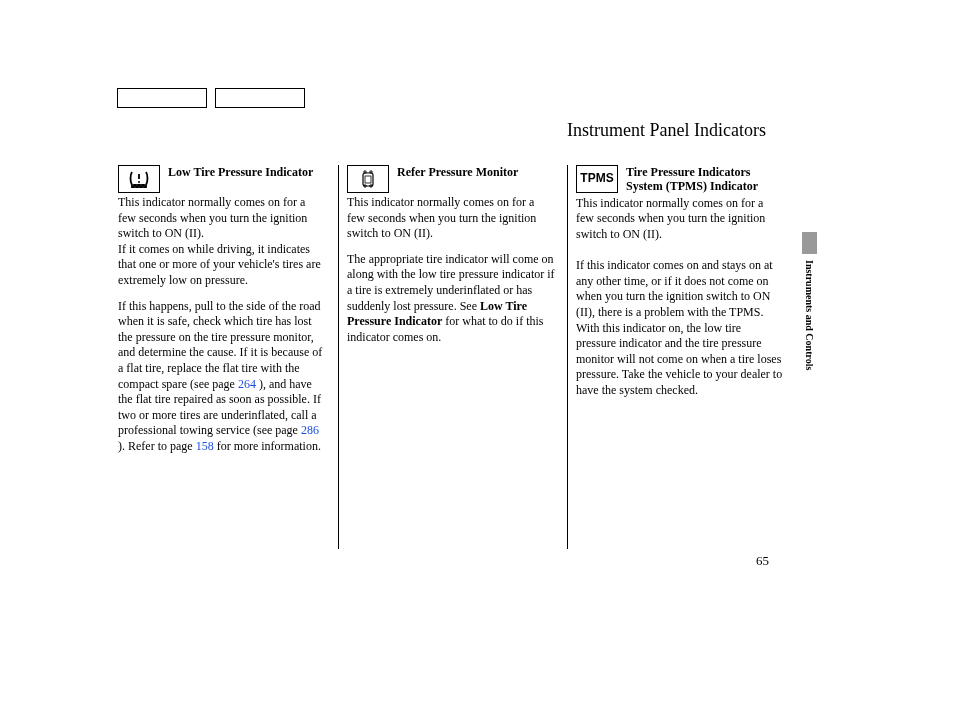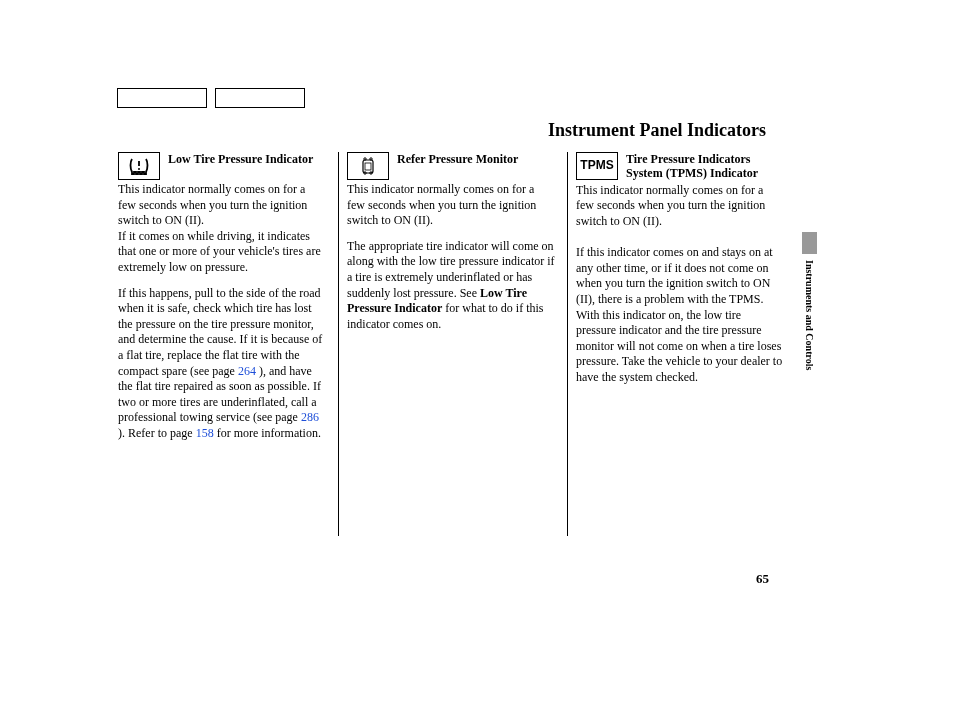--- a/index.html
+++ b/index.html
@@ -25,25 +25,25 @@
     .top-box {
       width: 90px;
       height: 20px;
       border: 1px solid #000;
     }
     .page-title {
       position: absolute;
       top: 120px;
       right: 188px;
       font-size: 18px;
-      font-weight: bold;
+      font-weight: normal;
     }
     .content-area {
       position: absolute;
-      top: 152px;
+      top: 165px;
       left: 118px;
       right: 160px;
       height: 384px;
       display: flex;
     }
     .column {
       flex: 1;
       padding-right: 10px;
       font-size: 12px;
       line-height: 1.3;
@@ -109,24 +109,24 @@
     .side-tab-text {
       writing-mode: vertical-rl;
       font-size: 10px;
       font-weight: bold;
       white-space: nowrap;
       position: absolute;
       top: 28px;
     }
     .page-number {
       position: absolute;
-      top: 571px;
+      top: 553px;
       right: 185px;
       font-size: 13px;
-      font-weight: bold;
+      font-weight: normal;
     }
     .bold-inline {
       font-weight: bold;
     }
     .tpms-text {
       font-family: Arial, sans-serif;
       font-weight: 900;
       font-size: 12px;
     }
   </style>

